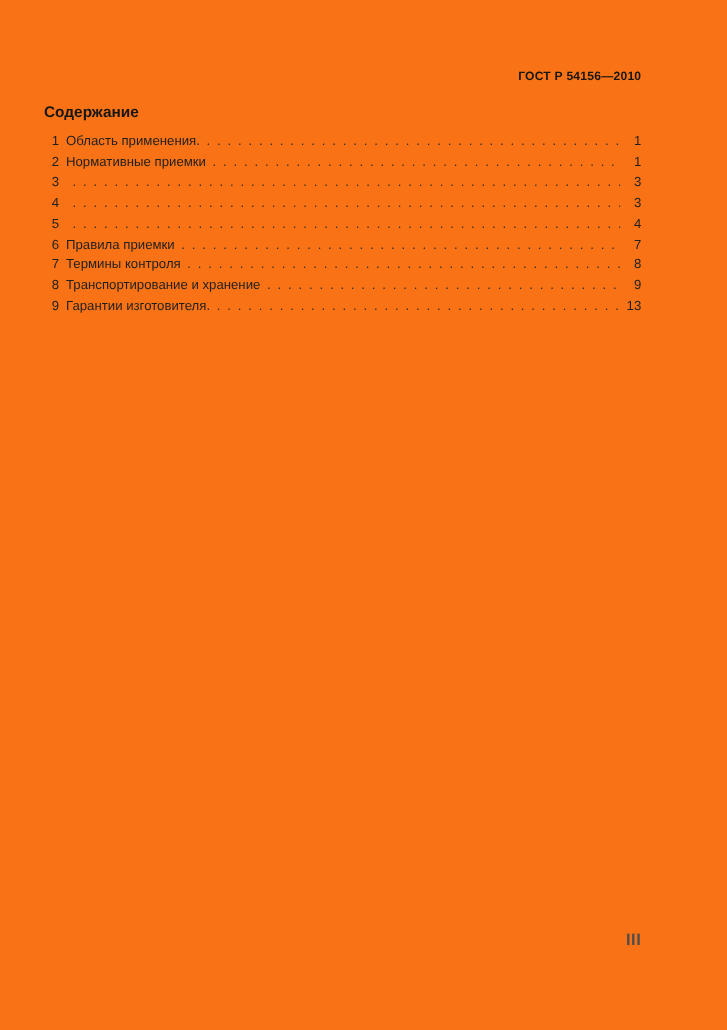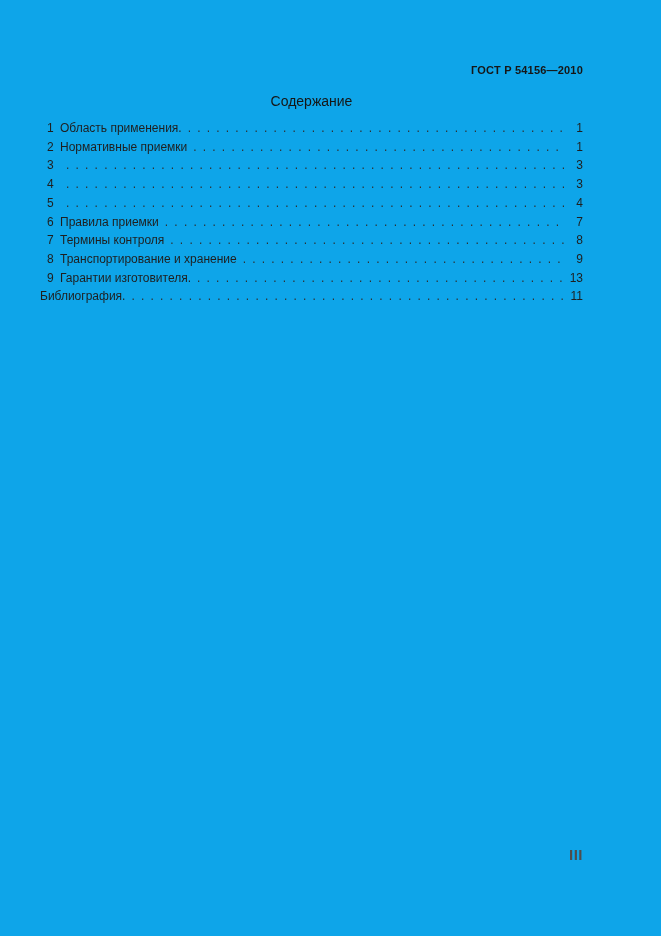--- a/index.html
+++ b/index.html
@@ -8,41 +8,41 @@
     width: 661px;
     height: 936px;
     position: relative;
     font-family: "Liberation Sans", "DejaVu Sans", sans-serif;
     color: #1f1f1f;
     overflow: hidden;
   }
   .page {
     position: absolute;
     inset: 0;
-    background: #0ea5e9;
+    background: #f97316;
   }
   .content {
     position: absolute;
     left: 40px;
     top: 0;
     width: 543px;
   }
   .doc-header {
     margin-top: 64px;
     text-align: right;
     font-size: 11px;
     font-weight: 700;
     letter-spacing: 0.2px;
     color: #161616;
   }
   .toc-title {
     margin-top: 17px;
-    text-align: center;
+    text-align: left;
     font-size: 14px;
-    font-weight: 400;
+    font-weight: 700;
     color: #161616;
   }
   .toc {
     margin-top: 10px;
   }
   .toc-line {
     display: flex;
     align-items: baseline;
     line-height: 18.7px;
     font-size: 12px;
@@ -149,23 +149,18 @@
         <span class="toc-page">9</span>
       </div>
 
       <div class="toc-line">
         <span class="toc-num">9</span>
         <span class="toc-label">Гарантии изготовителя.</span>
         <span class="toc-dots"></span>
         <span class="toc-page">13</span>
       </div>
 
-      <div class="toc-line no-num">
-        <span class="toc-label">Библиография.</span>
-        <span class="toc-dots"></span>
-        <span class="toc-page">11</span>
-      </div>
 
     </div>
   </div>
 
   <div class="folio">III</div>
 </div>
 
 </body></html>

